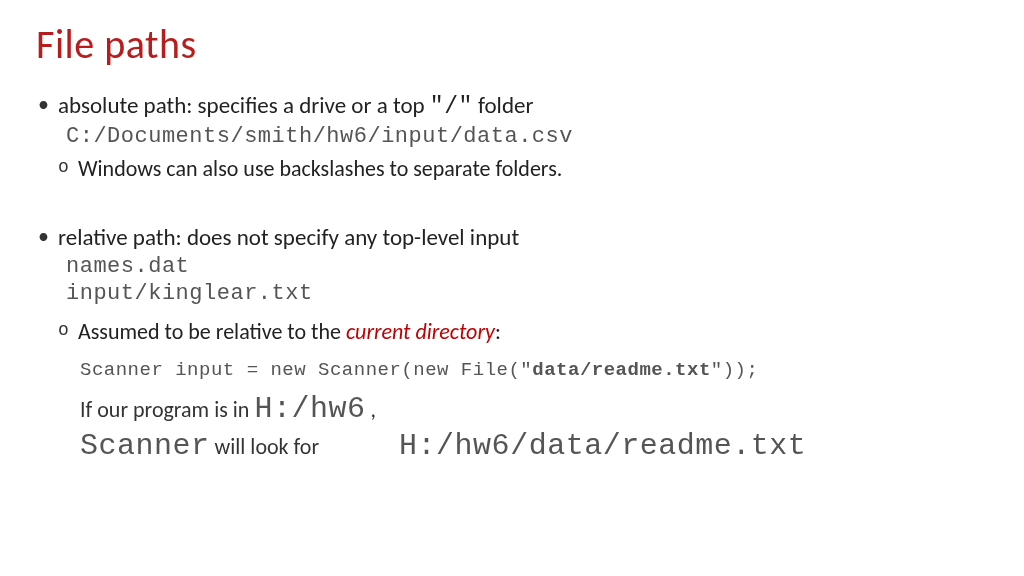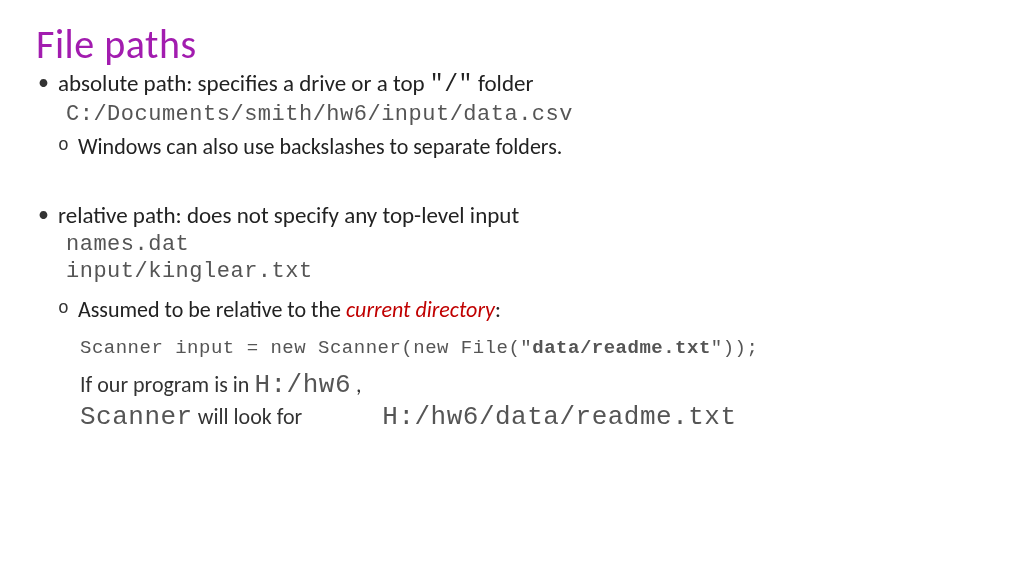--- a/index.html
+++ b/index.html
@@ -1,34 +1,34 @@
 <!DOCTYPE html>
 <html><head>
 <meta charset="utf-8">
 <style>
   * { margin: 0; padding: 0; box-sizing: border-box; }
   html, body { width: 1024px; height: 576px; background: #fff; font-family: Calibri, "Segoe UI", sans-serif; color: #333; }
   .slide { padding: 20px 36px 20px 36px; }
-  .title { font-size: 40px; font-weight: 400; color: #a21caf; letter-spacing: 0.5px; }
+  .title { font-size: 40px; font-weight: 400; color: #b91c1c; margin-bottom: 22px; letter-spacing: 0.5px; }
   ul.top { list-style: none; }
   ul.top > li { position: relative; padding-left: 22px; margin-bottom: 40px; }
   ul.top > li::before { content: "•"; position: absolute; left: 2px; top: 0; font-size: 22px; color: #333; }
   .line { font-size: 23px; line-height: 1.25; color: #222; }
   .bold { font-weight: 400; }
   .mono { font-family: "Courier New", monospace; font-size: 22px; color: #555; letter-spacing: 0.5px; }
   .mono-inline { font-family: "Courier New", monospace; letter-spacing: 0.5px; }
   .indent { margin-left: 8px; margin-top: 2px; }
   ul.sub { list-style: none; margin-top: 6px; }
   ul.sub > li { position: relative; padding-left: 20px; font-size: 22px; color: #222; line-height: 1.3; }
   ul.sub > li::before { content: "o"; position: absolute; left: 0; top: 1px; font-family: "Courier New", monospace; font-size: 18px; color: #333; }
   .red-italic { color: #c00000; font-style: italic; }
   .codeblock { font-family: "Courier New", monospace; font-size: 19px; color: #555; margin: 12px 0 10px 22px; letter-spacing: 0.5px; }
   .codeblock .bold { font-weight: 700; }
   .tail { margin-left: 22px; font-size: 22px; line-height: 1.25; }
-  .tail .mono-inline { font-size: 26px; color: #555; }
+  .tail .mono-inline { font-size: 30px; color: #555; }
   .gap { display: inline-block; width: 80px; }
 </style>
 </head>
 <body>
 
 <div class="slide">
   <h1 class="title">File paths</h1>
 
   <ul class="top">
 

